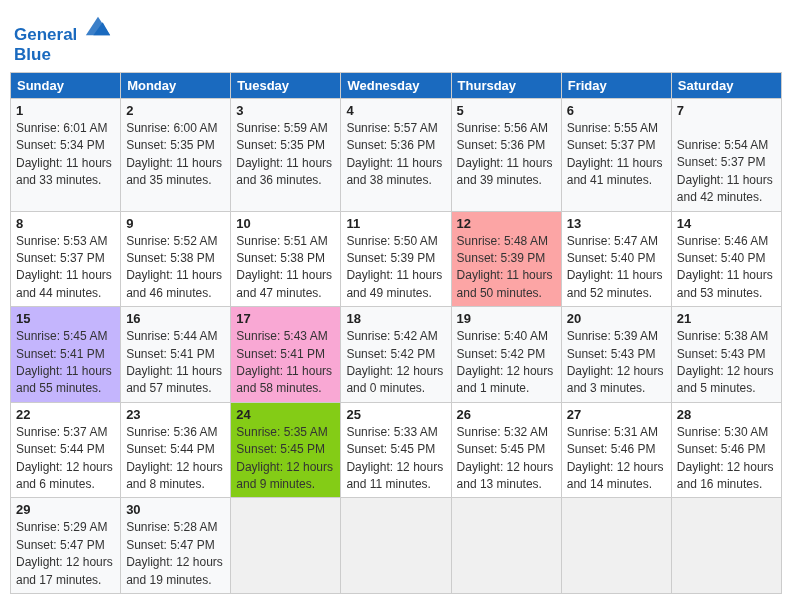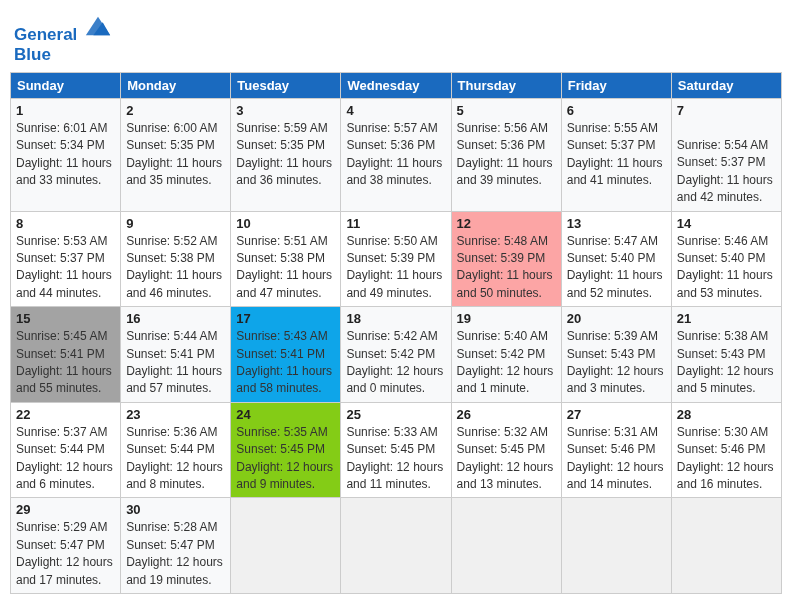--- a/index.html
+++ b/index.html
@@ -227,35 +227,35 @@
         </td>
         <td style="background: rgb(255, 255, 255);">
           <span class="day-number">14</span>
           <div class="day-info" style="white-space: pre-line;">Sunrise: 5:46 AM
 Sunset: 5:40 PM
 Daylight: 11 hours
 and 53 minutes.</div>
         </td>
       </tr>
       <tr>
-        <td style="background: #a3a3a3;">
+        <td style="background: #c4b5fd;">
           <span class="day-number">15</span>
           <div class="day-info" style="white-space: pre-line;">Sunrise: 5:45 AM
 Sunset: 5:41 PM
 Daylight: 11 hours
 and 55 minutes.</div>
         </td>
         <td style="background: rgb(248, 249, 250);">
           <span class="day-number">16</span>
           <div class="day-info" style="white-space: pre-line;">Sunrise: 5:44 AM
 Sunset: 5:41 PM
 Daylight: 11 hours
 and 57 minutes.</div>
         </td>
-        <td style="background: #0ea5e9;">
+        <td style="background: #f9a8d4;">
           <span class="day-number">17</span>
           <div class="day-info" style="white-space: pre-line;">Sunrise: 5:43 AM
 Sunset: 5:41 PM
 Daylight: 11 hours
 and 58 minutes.</div>
         </td>
         <td style="background: rgb(248, 249, 250);">
           <span class="day-number">18</span>
           <div class="day-info" style="white-space: pre-line;">Sunrise: 5:42 AM
 Sunset: 5:42 PM

